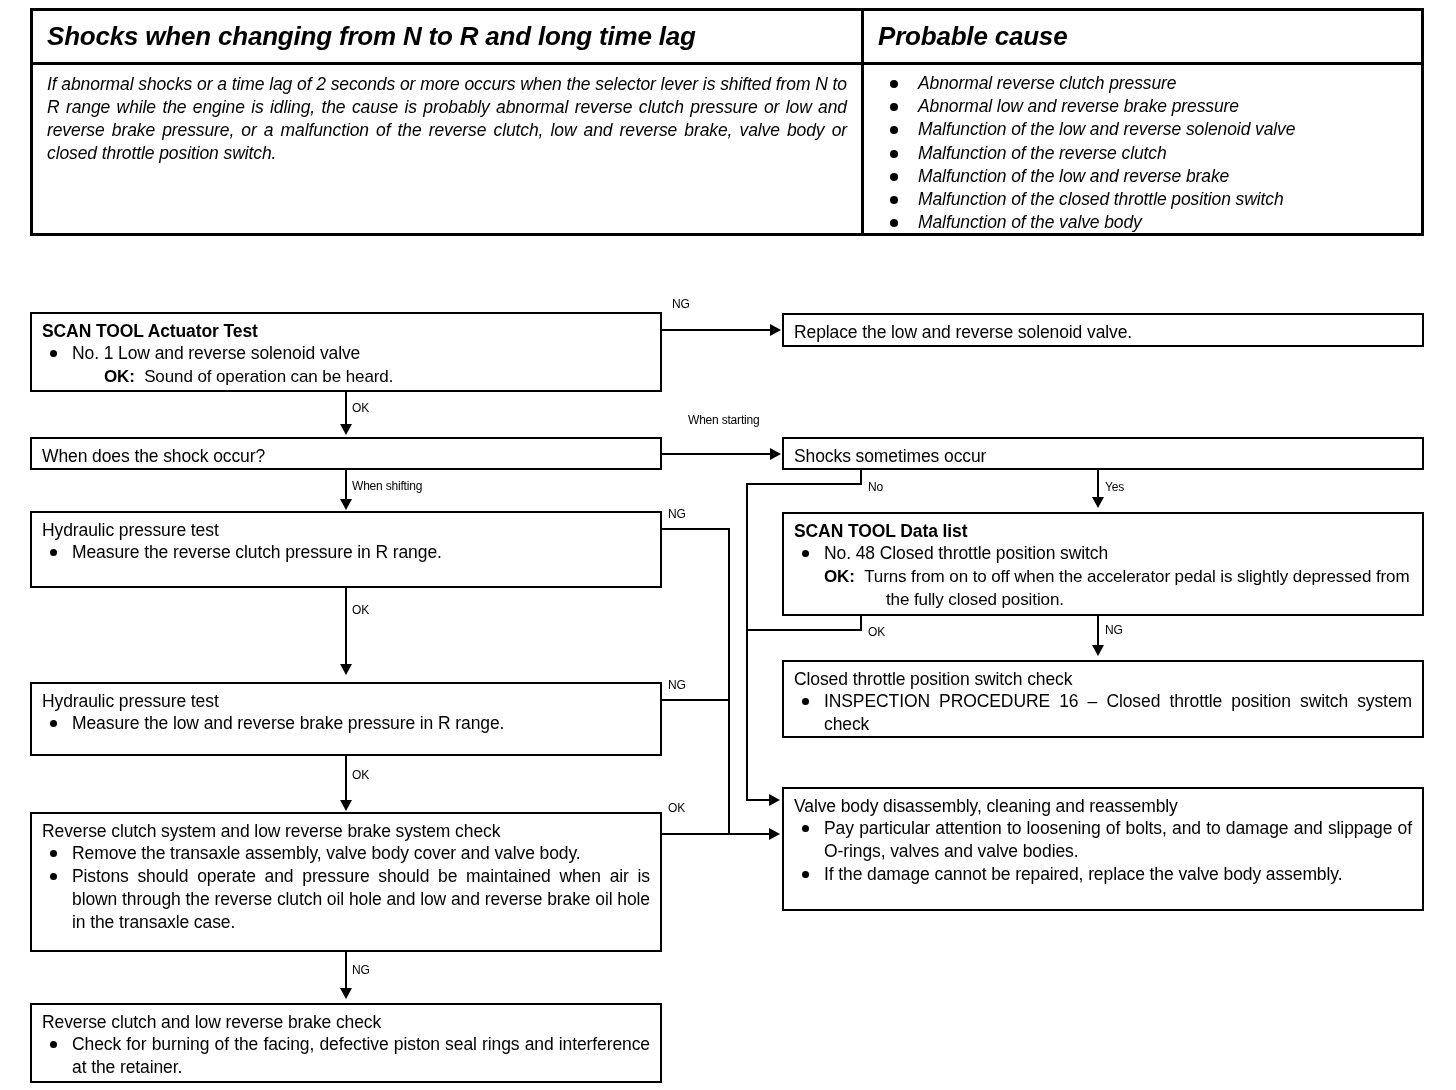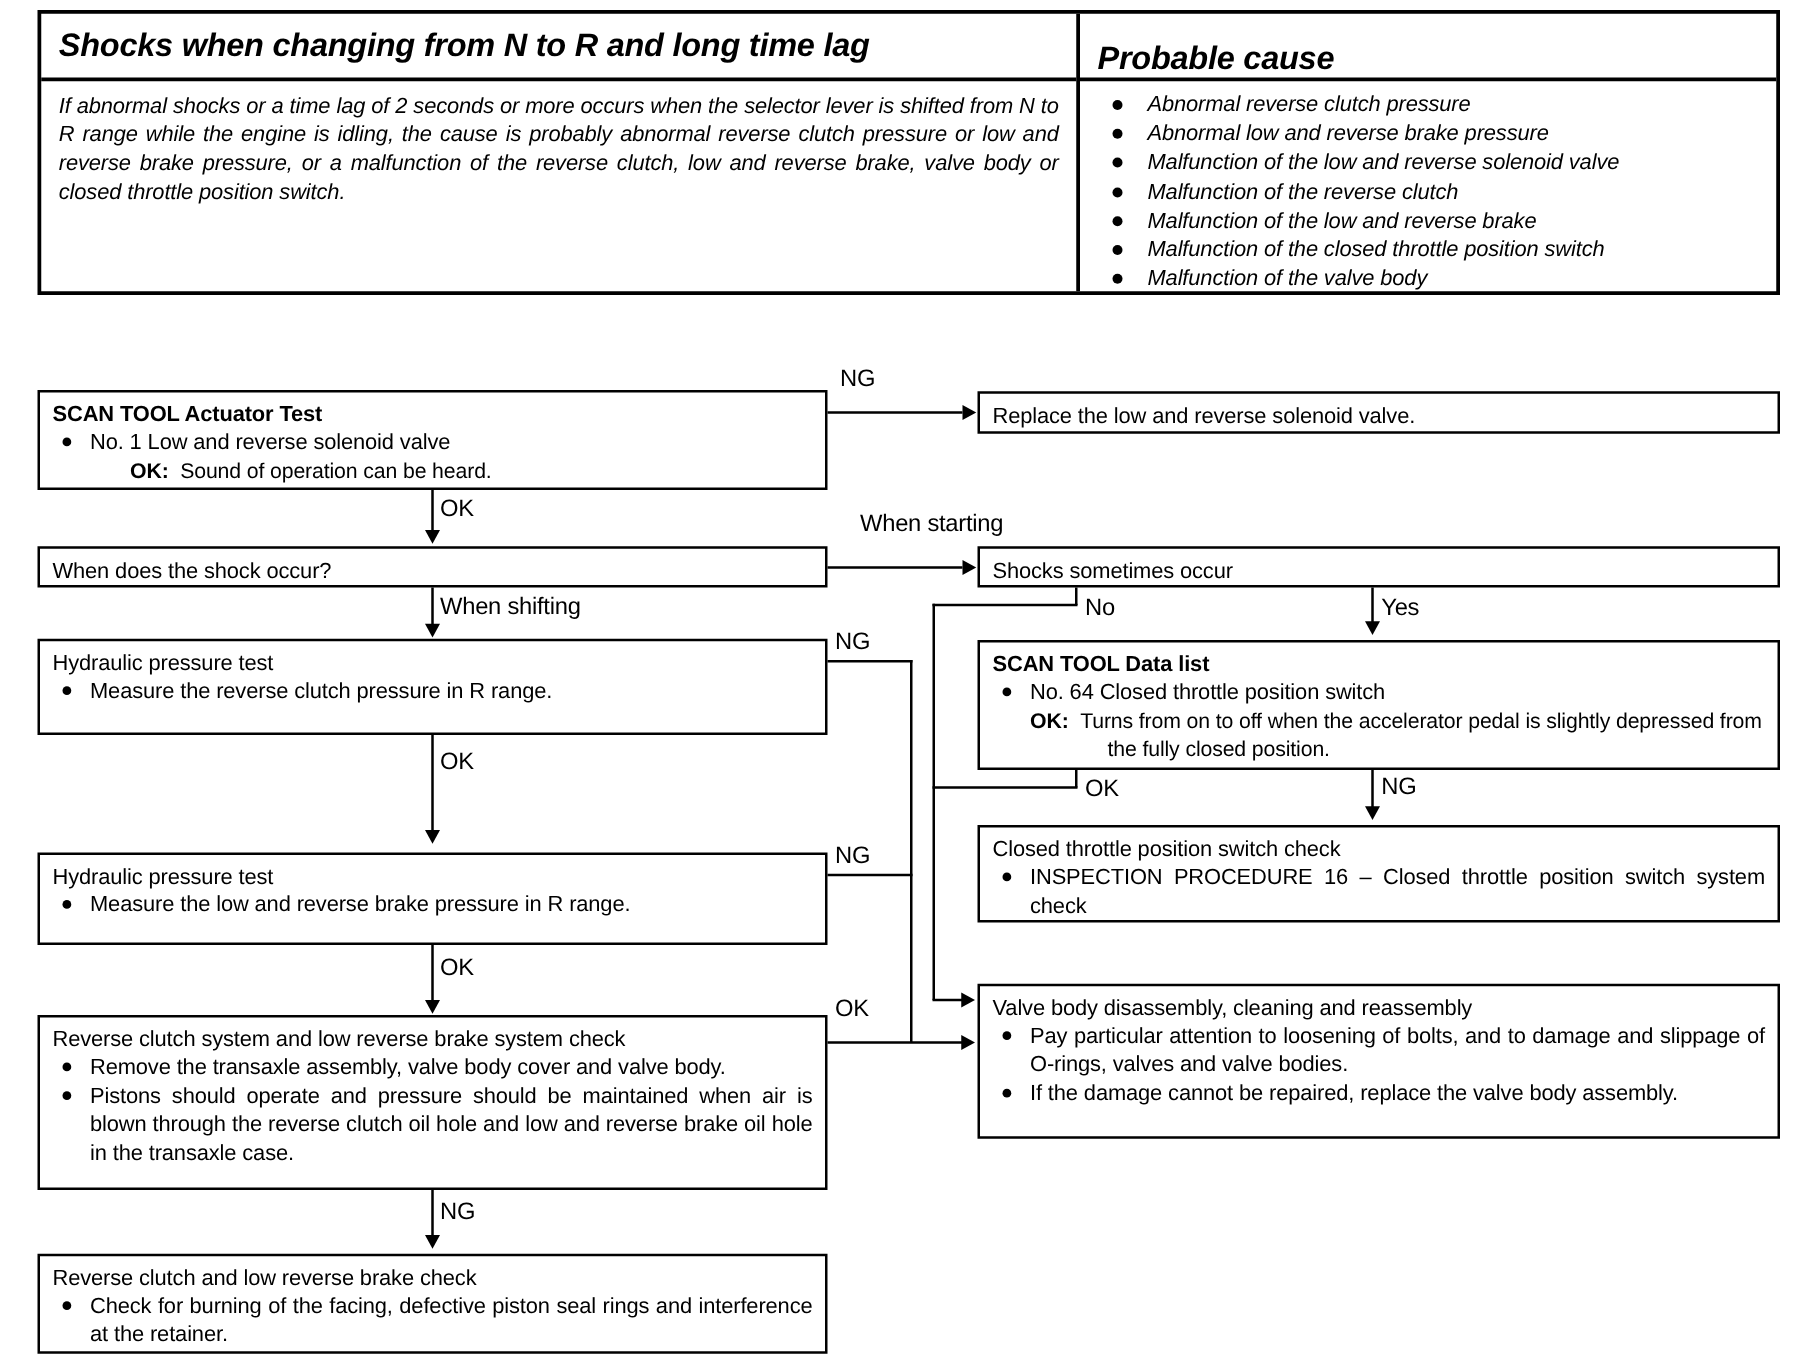--- a/index.html
+++ b/index.html
@@ -11,21 +11,21 @@
   .abs{position:absolute;box-sizing:border-box;}
 
   
   #symptom-table{left:30px;top:8px;width:1394px;height:228px;border:3px solid #000;background:#fff;font-style:italic;}
   .tbl-inner{position:absolute;inset:0;}
   .tbl-vdiv{position:absolute;left:828px;top:0;bottom:0;width:3px;background:#000;}
   .tbl-hdiv-left{position:absolute;left:0;top:51px;width:828px;height:3px;background:#000;}
   .tbl-hdiv-right{position:absolute;left:831px;top:51px;right:0;height:3px;background:#000;}
 
   .th-left{position:absolute;left:0;top:0;width:828px;height:51px;display:flex;align-items:center;padding:0 14px;box-sizing:border-box;}
-  .th-right{position:absolute;left:831px;top:0;right:0;height:51px;display:flex;align-items:flex-end;padding:0 14px;box-sizing:border-box;}
+  .th-right{position:absolute;left:831px;top:0;right:0;height:51px;display:flex;align-items:center;padding:16px 14px;box-sizing:border-box;}
   .th-left span,.th-right span{font-size:26px;font-weight:bold;letter-spacing:-0.2px;}
 
   .td-left{position:absolute;left:0;top:54px;width:828px;bottom:0;padding:8px 14px 0 14px;box-sizing:border-box;}
   .td-left p{margin:0;font-size:17.5px;line-height:23px;text-align:justify;letter-spacing:-0.1px;}
   .td-right{position:absolute;left:831px;top:54px;right:0;bottom:0;padding:7px 10px 0 16px;box-sizing:border-box;}
   .cause-list{list-style:none;margin:0;padding:0;}
   .cause-list li{font-size:17.5px;line-height:23.2px;position:relative;padding-left:38px;letter-spacing:-0.1px;}
   .cause-list li .bul{position:absolute;left:10px;top:8px;width:8px;height:8px;border-radius:50%;background:#000;}
 
   
@@ -52,21 +52,21 @@
   #box-revclutch-sys{left:30px;top:812px;width:632px;height:140px;}
   #box-valvebody{left:782px;top:787px;width:642px;height:124px;}
   #box-revclutch-check{left:30px;top:1003px;width:632px;height:80px;}
 
   
   .ln{position:absolute;background:#000;}
   .h{height:2px;}
   .v{width:2px;}
   .arrow-d{position:absolute;width:0;height:0;border-left:6px solid transparent;border-right:6px solid transparent;border-top:11px solid #000;}
   .arrow-r{position:absolute;width:0;height:0;border-top:6px solid transparent;border-bottom:6px solid transparent;border-left:11px solid #000;}
-  .lbl{position:absolute;font-size:19px;line-height:20px;letter-spacing:-0.2px;white-space:nowrap;}
+  .lbl{position:absolute;font-size:12px;line-height:20px;letter-spacing:-0.2px;white-space:nowrap;}
 </style>
 </head>
 <body>
 
 <div class="abs" id="symptom-table">
   <div class="tbl-inner">
     <div class="tbl-vdiv"></div>
     <div class="tbl-hdiv-left"></div>
     <div class="tbl-hdiv-right"></div>
 
@@ -126,21 +126,21 @@
       <span>Measure the reverse clutch pressure in R range.</span>
     </li>
   </ul>
 </div>
 
 <div class="abs fbox" id="box-datalist">
   <div class="ftitle b">SCAN TOOL Data list</div>
   <ul>
     <li>
       <span class="bul"></span>
-      <span>No. 64 Closed throttle position switch</span>
+      <span>No. 48 Closed throttle position switch</span>
       <span class="sub hang"><span class="okk">OK:</span>&nbsp;&nbsp;<span>Turns from on to off when the accelerator pedal is slightly depressed from the fully closed position.</span></span>
     </li>
   </ul>
 </div>
 
 <div class="abs fbox" id="box-hyd2">
   <div class="ftitle">Hydraulic pressure test</div>
   <ul>
     <li>
       <span class="bul"></span>

